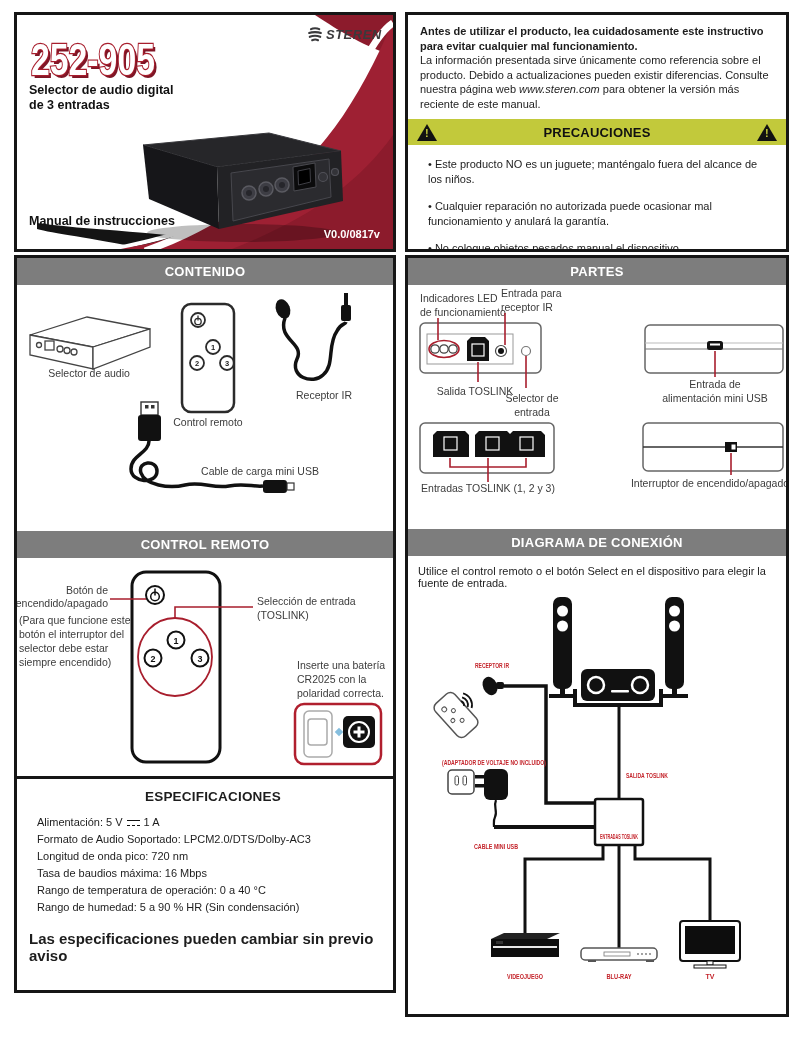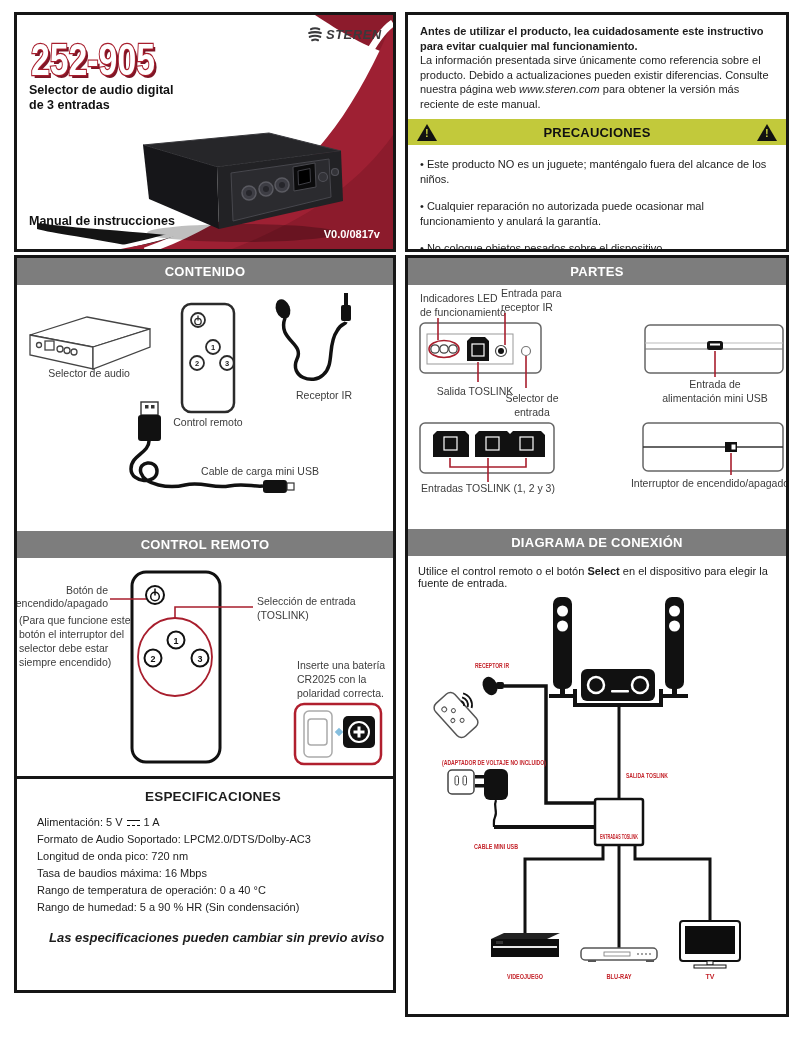--- a/index.html
+++ b/index.html
@@ -26,33 +26,33 @@
   .bar{height:27px;line-height:27px;background:#7d7d7d;color:#fff;font-weight:bold;font-size:13px;text-align:center;letter-spacing:.3px;}
   .oli-bar{height:26px;background:#c2c93b;display:flex;align-items:center;justify-content:space-between;padding:0 9px;}
   .oli-title{font-weight:bold;font-size:13px;color:#111;letter-spacing:.2px;}
   .warn-tri{width:0;height:0;border-left:10px solid transparent;border-right:10px solid transparent;border-bottom:17px solid #111;position:relative;}
   .warn-tri::after{content:"!";position:absolute;left:-2px;top:2px;color:#c2c93b;font-weight:bold;font-size:11px;line-height:14px;}
 
   
   .intro{padding:9px 12px 0 12px;font-size:11px;line-height:14.5px;}
   .intro .b{font-weight:bold;}
   .bullets{padding:12px 12px 0 12px;font-size:11px;line-height:14.5px;}
-  .bullets p{margin:0 0 13px 0;}
+  .bullets p{margin:0 0 13px 8px;}
 
   
   .spec{border-top:3px solid #161616;}
   .spec h2{margin:10px 0 0 16px;text-align:center;font-size:13.5px;letter-spacing:.2px;}
   .spec-lines{margin:10px 0 0 20px;font-size:11px;line-height:17px;}
-  .spec-disc{margin:14px 0 0 32px;font-size:13px;font-weight:bold;font-style:italic;}
+  .spec-disc{margin:14px 0 0 12px;font-size:15px;font-weight:bold;}
   .dc{display:inline-block;width:13px;height:9px;position:relative;margin:0 4px;vertical-align:-1px;}
   .dc::before{content:"";position:absolute;left:0;top:2px;width:13px;border-top:1.6px solid #111;}
   .dc::after{content:"";position:absolute;left:0;top:7px;width:13px;border-top:1.6px dashed #111;}
 
   .instr{padding:9px 10px 0 10px;font-size:11px;height:24px;}
-  .instr .b{font-weight:bold;}
+  .instr .b{font-weight:normal;}
 
   svg text{font-family:"Liberation Sans",sans-serif;}
   .lab{font-size:10.5px;fill:#3c3c3c;}
   .red-line{stroke:#a81e2d;stroke-width:1.6;fill:none;}
   .red-shape{stroke:#a81e2d;fill:none;}
   .dlab{font-weight:bold;font-size:7px;fill:#c4242b;}
   .thin{stroke:#444;stroke-width:1.3;fill:#fff;}
   .cable{stroke:#111;fill:none;}
 </style>
 </head>
@@ -234,21 +234,21 @@
       <div><span>La información presentada sirve únicamente como referencia sobre el producto. Debido a actualizaciones pueden existir diferencias. Consulte nuestra página web </span><i>www.steren.com</i><span> para obtener la versión más reciente de este manual.</span></div>
     </div>
     <div style="margin-top:8px;" class="oli-bar">
       <span class="warn-tri"></span>
       <span class="oli-title">PRECAUCIONES</span>
       <span class="warn-tri"></span>
     </div>
     <div class="bullets">
       <p>• Este producto NO es un juguete; manténgalo fuera del alcance de los niños.</p>
       <p>• Cualquier reparación no autorizada puede ocasionar mal funcionamiento y anulará la garantía.</p>
-      <p>• No coloque objetos pesados sobre el dispositivo.</p>
+      <p>• No coloque objetos pesados manual el dispositivo.</p>
 
     </div>
   </div>
 
   <div class="box main-box-right">
 
     <div class="bar">PARTES</div>
 
     <svg width="378" height="240" viewBox="0 0 378 240">
       <text class="lab" x="12" y="17">Indicadores LED</text>

